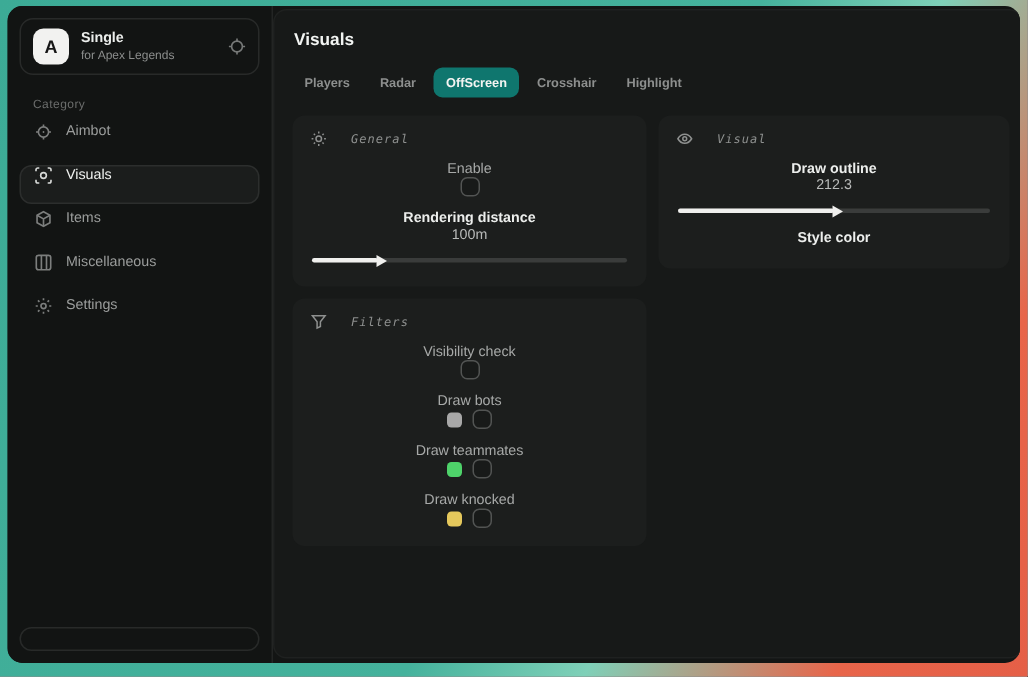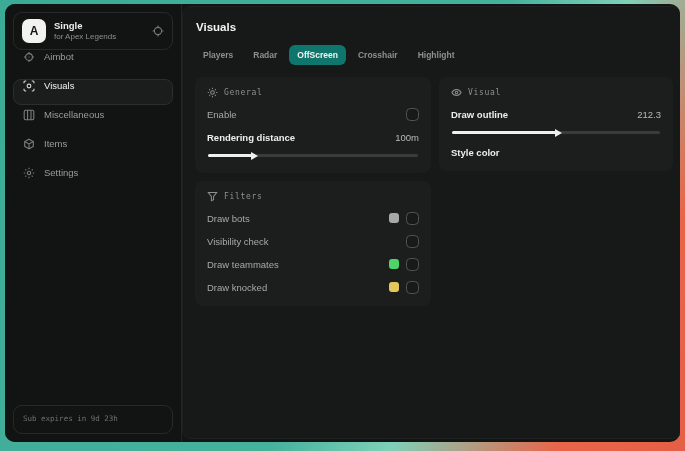--- a/index.html
+++ b/index.html
@@ -63,26 +63,26 @@
     padding:5px 8px; font-size:8.5px; color:#8d8f8e; border-radius:6px; cursor:default;
   }
   .tab.active { background:#0f766e; color:#f4f4f2; }
 
   .content { display:flex; gap:8px; align-items:flex-start; }
   .col-left  { width:236px; display:flex; flex-direction:column; gap:8px; }
   .col-right { width:234px; }
 
   .panel { background:#1c1e1d; border-radius:8px; padding:10px 12px 12px; }
   .panel-title {
-    display:flex; align-items:center; gap:6px;
+    display:flex; align-items:center; gap:16px;
     font-family:"DejaVu Sans Mono", monospace; font-size:8px;
-    letter-spacing:.7px; color:#8e908f;
+    letter-spacing:.7px; color:#8e908f;font-style:italic;
   }
   .panel-title .picon { color:#8e908f; display:flex; }
-  .row { display:flex; align-items:center; justify-content:space-between; margin-top:9px; min-height:14px; }
+  .row { display:flex; align-items:center; justify-content:space-between; margin-top:9px; min-height:14px;flex-direction:column; }
   .lbl { font-size:9.5px; color:#a7a9a8; }
   .lbl.bold { color:#eceeec; font-weight:700; }
   .val { font-size:9.5px; color:#b8bab9; }
   .right-group { display:flex; align-items:center; gap:7px; }
 
   .checkbox {
     width:13px; height:13px; border:1px solid #525453; border-radius:4.5px;
     background:#181a19; cursor:pointer; flex:0 0 13px;
   }
   .swatch { width:10px; height:10px; border-radius:3px; }
@@ -117,20 +117,21 @@
         <div class="brand-sub">for Apex Legends</div>
       </div>
       <span class="brand-icon">
         <svg width="12" height="12" viewBox="0 0 12 12" fill="none" stroke="currentColor" stroke-width="1.1">
           <circle cx="6" cy="6" r="3.6"></circle>
             <path d="M6 0.6v2M6 9.4v2M0.6 6h2M9.4 6h2"></path>
         </svg>
       </span>
     </div>
 
+    <div class="cat-label">Category</div>
 
     <nav>
       <div class="nav-item">
         <span class="nicon">
           <svg width="12" height="12" viewBox="0 0 12 12" fill="none" stroke="currentColor" stroke-width="1.1">
             <circle cx="6" cy="6" r="3.4"></circle>
               <path d="M6 1v1.6M6 9.4V11M1 6h1.6M9.4 6H11"></path>
               <circle cx="6" cy="6" r="0.6" fill="currentColor" stroke="none"></circle>
           </svg>
         </span>
@@ -141,50 +142,49 @@
           <svg width="12" height="12" viewBox="0 0 12 12" fill="none" stroke="currentColor" stroke-width="1.1">
             <path d="M1 3.2V2.2a1.2 1.2 0 0 1 1.2-1.2h1M8.8 1h1A1.2 1.2 0 0 1 11 2.2v1M11 8.8v1a1.2 1.2 0 0 1-1.2 1.2h-1M3.2 11h-1A1.2 1.2 0 0 1 1 9.8v-1"></path>
             <circle cx="6" cy="6" r="1.9"></circle>
           </svg>
         </span>
         <span>Visuals</span>
       </div>
       <div class="nav-item">
         <span class="nicon">
           <svg width="12" height="12" viewBox="0 0 12 12" fill="none" stroke="currentColor" stroke-width="1.1">
+            <path d="M6 1.2l4.3 2.3v5L6 10.8 1.7 8.5v-5L6 1.2z"></path>
+              <path d="M1.7 3.5L6 5.9l4.3-2.4M6 5.9v4.9"></path>
+          </svg>
+        </span>
+        <span>Items</span>
+      </div>
+      <div class="nav-item">
+        <span class="nicon">
+          <svg width="12" height="12" viewBox="0 0 12 12" fill="none" stroke="currentColor" stroke-width="1.1">
             <rect x="1.2" y="1.2" width="9.6" height="9.6" rx="1.5"></rect>
               <path d="M4.6 1.2v9.6M8 1.2v9.6"></path>
           </svg>
         </span>
         <span>Miscellaneous</span>
       </div>
       <div class="nav-item">
         <span class="nicon">
           <svg width="12" height="12" viewBox="0 0 12 12" fill="none" stroke="currentColor" stroke-width="1.1">
-            <path d="M6 1.2l4.3 2.3v5L6 10.8 1.7 8.5v-5L6 1.2z"></path>
-              <path d="M1.7 3.5L6 5.9l4.3-2.4M6 5.9v4.9"></path>
-          </svg>
-        </span>
-        <span>Items</span>
-      </div>
-      <div class="nav-item">
-        <span class="nicon">
-          <svg width="12" height="12" viewBox="0 0 12 12" fill="none" stroke="currentColor" stroke-width="1.1">
             <circle cx="6" cy="6" r="1.7"></circle>
             <path d="M6 0.8v1.4M6 9.8v1.4M0.8 6h1.4M9.8 6h1.4M2.3 2.3l1 1M8.7 8.7l1 1M9.7 2.3l-1 1M3.3 8.7l-1 1"></path>
           </svg>
         </span>
         <span>Settings</span>
       </div>
     </nav>
 
     <div class="side-spacer"></div>
 
     <div class="footer-card">
-      <div class="foot-line1">Sub expires in 9d 23h</div>
     </div>
   </aside>
 
   <main class="main">
 
     <div class="page-title">Visuals</div>
 
     <div class="tabs">
       <div class="tab">Players</div>
       <div class="tab">Radar</div>
@@ -224,29 +224,29 @@
         <section class="panel">
           <div class="panel-title">
             <span class="picon">
               <svg width="11" height="11" viewBox="0 0 12 12" fill="none" stroke="currentColor" stroke-width="1.1">
                 <path d="M1.4 1.6h9.2L7.2 6v3.4l-2.4 1.2V6L1.4 1.6z"></path>
               </svg>
             </span>
             <span>Filters</span>
           </div>
           <div class="row">
+            <span class="lbl">Visibility check</span>
+            <span class="checkbox"></span>
+          </div>
+          <div class="row">
             <span class="lbl">Draw bots</span>
             <span class="right-group">
               <span class="swatch" style="background: rgb(168, 168, 168);"></span>
               <span class="checkbox"></span>
             </span>
-          </div>
-          <div class="row">
-            <span class="lbl">Visibility check</span>
-            <span class="checkbox"></span>
           </div>
           <div class="row">
             <span class="lbl">Draw teammates</span>
             <span class="right-group">
               <span class="swatch" style="background: rgb(78, 211, 106);"></span>
               <span class="checkbox"></span>
             </span>
           </div>
           <div class="row">
             <span class="lbl">Draw knocked</span>

